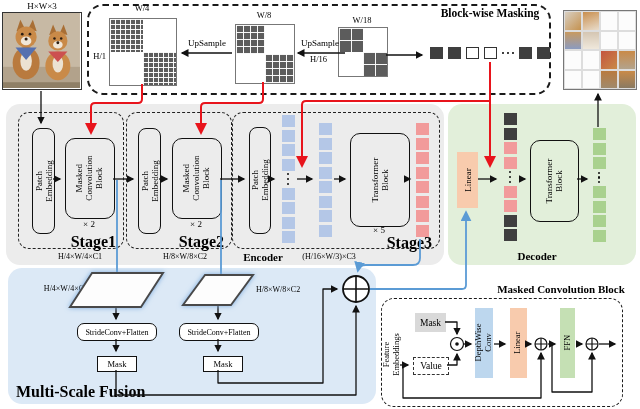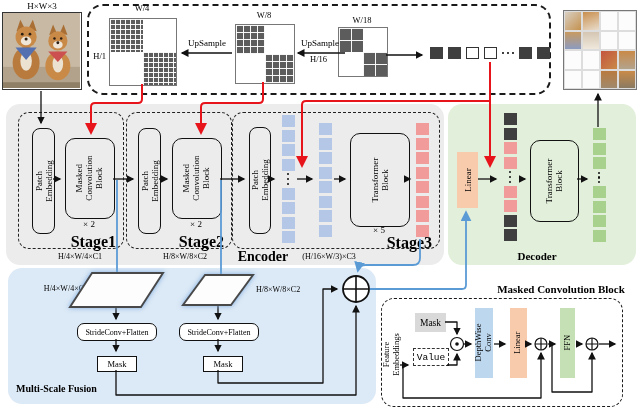--- a/index.html
+++ b/index.html
@@ -76,20 +76,21 @@
       <circle cx="53.5" cy="26.5" r="1.3" fill="#2a1d12"></circle>
         <circle cx="60.5" cy="26.5" r="1.3" fill="#2a1d12"></circle>
         <circle cx="57" cy="31" r="1.5" fill="#2a1d12"></circle>
       <ellipse cx="57" cy="55" rx="13" ry="15" fill="#c98a48"></ellipse>
       <ellipse cx="57" cy="53" rx="5.5" ry="9" fill="#ece2d2"></ellipse>
       <polygon points="47,40 67,40 57,51" fill="#cc5050"></polygon>
     </svg>
   </div>
 
   <div class="dashbox" style="left:87px;top:4px;width:460px;height:87px;"></div>
+  <div class="abs cent b" style="left:434px;top:6px;width:112px;height:14px;font-size:11.5px;">Block-wise Masking</div>
 
   <div class="abs cent f85" style="left:109px;top:1px;width:66px;height:13px;">W/4</div>
   <div class="abs f85" style="left:88px;top:51px;width:18px;text-align:right;">H/1</div>
   <div class="grid" style="left:109px;top:18px;width:66px;height:66px;">
     <div class="q qd c5" style="left:0;top:0;"></div>
       <div class="q qd c5" style="right:0;bottom:0;"></div>
   </div>
 
   <div class="abs cent f85" style="left:235px;top:8px;width:58px;height:13px;">W/8</div>
   <div class="abs f85" style="left:238px;top:52px;width:18px;">H/8</div>
@@ -208,21 +209,21 @@
       <div class="tk pink"></div>
       <div class="tk pink"></div>
     <div class="tk pink"></div>
       <div class="tk pink"></div>
       <div class="tk pink"></div>
       <div class="tk pink"></div>
   </div>
 
   <div class="abs cent f8" style="left:30px;top:251px;width:100px;height:11px;">H/4×W/4×C1</div>
   <div class="abs cent f8" style="left:135px;top:251px;width:100px;height:11px;">H/8×W/8×C2</div>
-  <div class="abs cent b" style="left:223px;top:250px;width:80px;height:13px;font-size:14px;">Encoder</div>
+  <div class="abs cent b" style="left:223px;top:250px;width:80px;height:13px;font-size:11px;">Encoder</div>
   <div class="abs cent f8" style="left:279px;top:251px;width:100px;height:11px;">(H/16×W/3)×C3</div>
 
   <div class="abs cent" style="left:457px;top:152px;width:21px;height:56px;background:var(--box-peach);">
     <span class="rot f9">Linear</span>
     </div>
   <div class="tcol" style="left:503px;top:113px;width:14px;">
     <div class="tk dark"></div>
       <div class="tk dark"></div>
       <div class="tk pink"></div>
       <div class="tk pink"></div>
@@ -263,31 +264,31 @@
     </div>
   <div class="wnode cent f85" style="left:97px;top:356px;width:38px;height:14px;border-width:1.5px;">
     <span>Mask</span>
     </div>
   <div class="wnode cent f8" style="left:179px;top:323px;width:78px;height:16px;border-radius:7px;">
     <span>StrideConv+Flatten</span>
     </div>
   <div class="wnode cent f85" style="left:203px;top:356px;width:38px;height:14px;border-width:1.5px;">
     <span>Mask</span>
     </div>
-  <div class="abs b" style="left:16px;top:383px;font-size:10px;">Multi-Scale Fusion</div>
+  <div class="abs b" style="left:16px;top:383px;font-size:16px;">Multi-Scale Fusion</div>
 
   <div class="abs cent b" style="left:494px;top:282px;width:134px;height:13px;font-size:11px;">Masked Convolution Block</div>
   <div class="abs" style="left:381px;top:298px;width:240px;height:107px;border:1.6px dashed #1a1a1a;border-radius:13px;background:#fff;"></div>
   <div class="abs cent" style="left:383px;top:310px;width:17px;height:90px;">
     <span class="rot f85">Feature Embeddings</span>
     </div>
   <div class="abs cent f95" style="left:415px;top:313px;width:31px;height:19px;background:var(--box-gray);">
     <span>Mask</span>
     </div>
-  <div class="abs cent f95" style="left:413px;top:348px;width:34px;height:16px;border:1.2px dashed #333;background:#fff;font-family:Liberation Mono, monospace;">
+  <div class="abs cent f95" style="left:413px;top:357px;width:34px;height:16px;border:1.2px dashed #333;background:#fff;">
     <span>Value</span>
     </div>
   <div class="abs cent" style="left:475px;top:308px;width:18px;height:70px;background:var(--box-blue);">
     <span class="rot f85">DepthWise Conv</span>
     </div>
   <div class="abs cent" style="left:510px;top:308px;width:17px;height:70px;background:var(--box-peach);">
     <span class="rot f85">Linear</span>
     </div>
   <div class="abs cent" style="left:560px;top:308px;width:15px;height:70px;background:var(--box-green);">
     <span class="rot f85">FFN</span>

